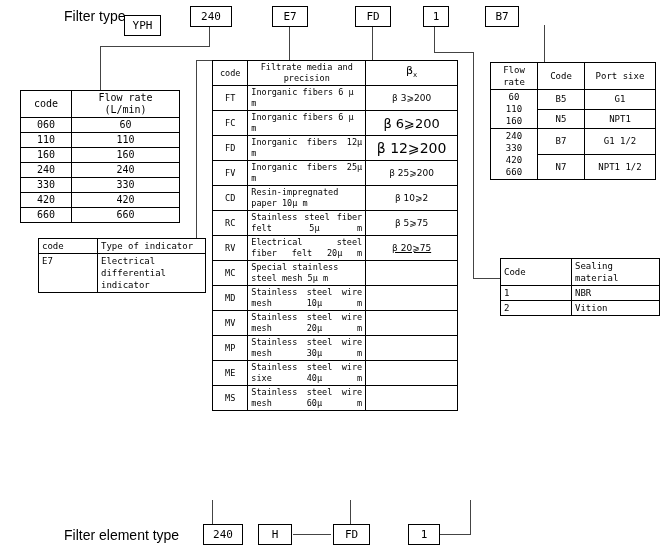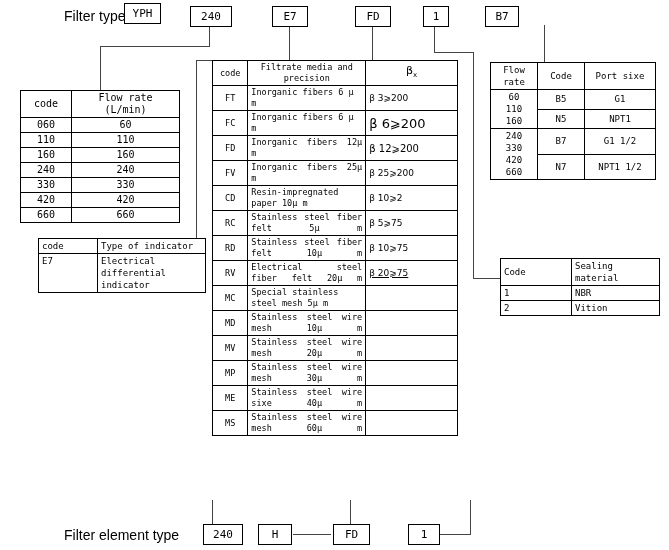--- a/index.html
+++ b/index.html
@@ -48,21 +48,21 @@
   
   #indicator-table{left:38px;top:238px;width:168px;}
   #indicator-table td{font-size:9px;line-height:12px;vertical-align:top;}
   #indicator-table td.c1{width:52px;}
 
   
   #media-table{left:212px;top:60px;width:246px;}
   #media-table td{font-size:8.5px;line-height:11px;}
   #media-table td.c1{width:28px;text-align:center;}
   #media-table td.c2{width:110px;text-align:justify;text-align-last:justify;margin-left:12px;}
-  #media-table td.c3{width:84px;}
+  #media-table td.c3{width:84px;text-align:center;}
   #media-table tr.hdr td{text-align:center;text-align-last:center;}
   .beta{font-family:"DejaVu Sans","Liberation Sans",sans-serif;font-size:11px;}
   .sub{font-size:7px;vertical-align:sub;}
   .nojust{text-align:left !important;text-align-last:left !important;}
 
   
   #port-table{left:490px;top:62px;width:166px;}
   #port-table td{font-size:9px;line-height:12px;text-align:center;}
   #port-table td.c1{width:40px;}
   #port-table td.c2{width:40px;}
@@ -73,21 +73,21 @@
   #sealing-table td.c1{width:64px;}
   .fr-stack{line-height:12px;}
 </style>
 </head>
 <body>
 
 <div class="canvas">
 
   <div class="rowlabel" style="left:28px;top:8px;">Filter type</div>
 
-  <div class="codebox" style="left:124px;top:3px;width:35px;">YPH</div>
+  <div class="codebox" style="left:124px;top:15px;width:35px;">YPH</div>
   <div class="codebox" style="left:190px;top:6px;width:40px;">240</div>
   <div class="codebox" style="left:272px;top:6px;width:34px;">E7</div>
   <div class="codebox" style="left:355px;top:6px;width:34px;">FD</div>
   <div class="codebox" style="left:423px;top:6px;width:24px;">1</div>
   <div class="codebox" style="left:485px;top:6px;width:32px;">B7</div>
 
   <div class="ln lnv" style="left:209px;top:25px;height:22px;"></div>
   <div class="ln lnh" style="left:100px;top:46px;width:110px;"></div>
   <div class="ln lnv" style="left:100px;top:46px;height:44px;"></div>
 
@@ -178,41 +178,36 @@
           <td class="c3 beta" style="font-size: 9px;">β 3⩾200</td>
         </tr>
         <tr>
           <td class="c1">FC</td>
           <td class="c2 nojust">Inorganic fibers 6 μ m</td>
           <td class="c3 beta" style="font-size: 13px;">β 6⩾200</td>
         </tr>
         <tr>
           <td class="c1">FD</td>
           <td class="c2">Inorganic fibers 12μ m</td>
-          <td class="c3 beta" style="font-size: 10px;">β 12⩾200</td>
+          <td class="c3 beta" style="font-size: 14px;">β 12⩾200</td>
         </tr>
         <tr>
           <td class="c1">FV</td>
           <td class="c2">Inorganic fibers 25μ m</td>
           <td class="c3 beta" style="font-size: 9px;">β 25⩾200</td>
         </tr>
         <tr>
           <td class="c1">CD</td>
           <td class="c2 nojust">Resin-impregnated paper 10μ m</td>
           <td class="c3 beta" style="font-size: 9px;">β 10⩾2</td>
         </tr>
         <tr>
           <td class="c1">RC</td>
           <td class="c2">Stainless steel fiber felt 5μ m</td>
           <td class="c3 beta" style="font-size: 9px;">β 5⩾75</td>
-        </tr>
-        <tr>
-          <td class="c1">RD</td>
-          <td class="c2">Stainless steel fiber felt 10μ m</td>
-          <td class="c3 beta" style="font-size: 9px;">β 10⩾75</td>
         </tr>
         <tr>
           <td class="c1">RV</td>
           <td class="c2">Electrical steel fiber felt  20μ m</td>
           <td class="c3 beta" style="font-size: 9px; text-decoration: underline;">β 20⩾75</td>
         </tr>
         <tr>
           <td class="c1">MC</td>
           <td class="c2 nojust">Special stainless steel mesh 5μ m</td>
           <td class="c3 beta" style="font-size: 9px;"></td>

